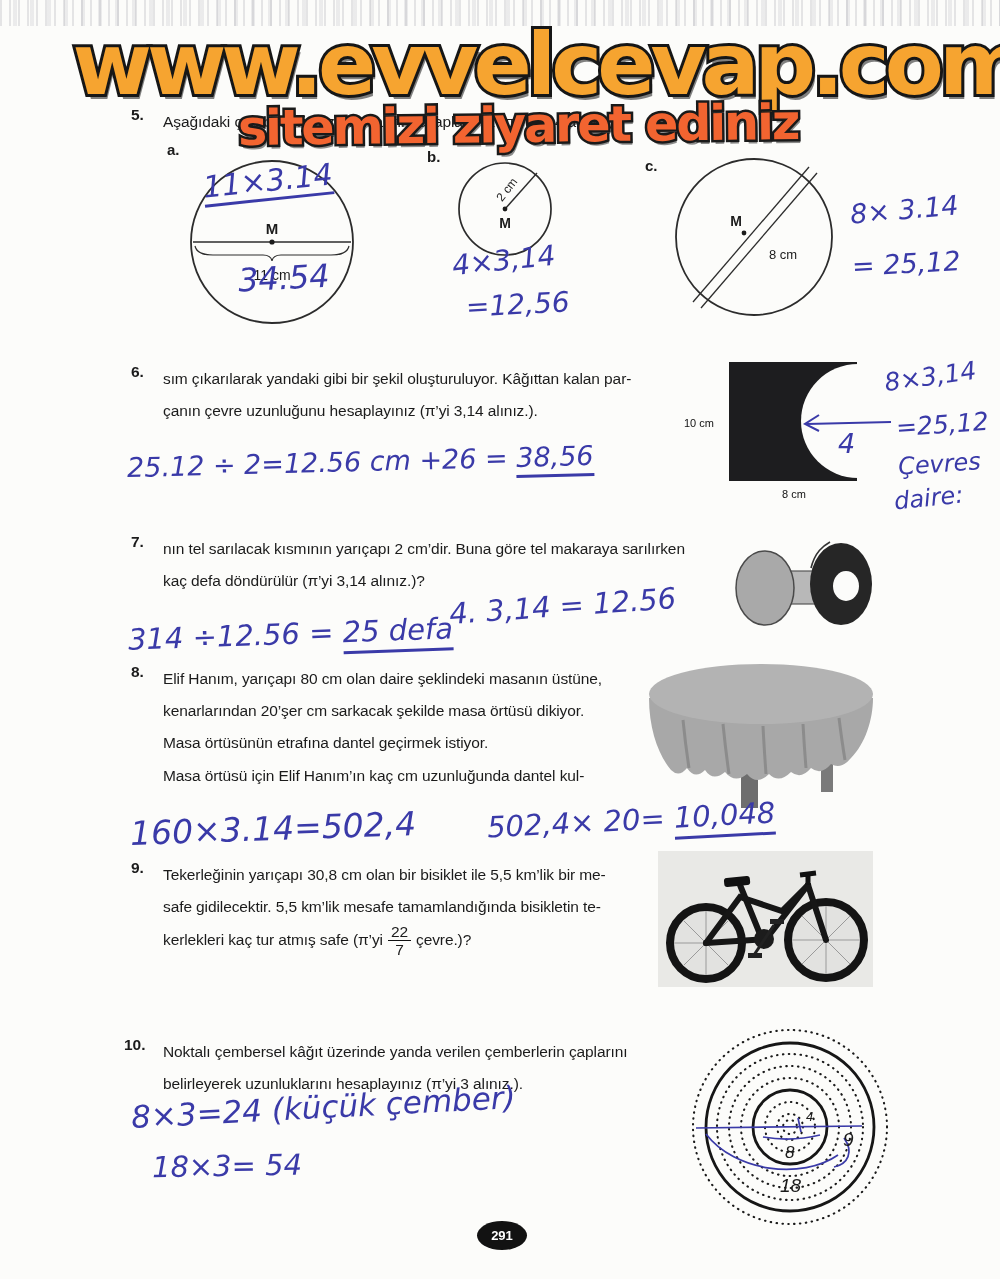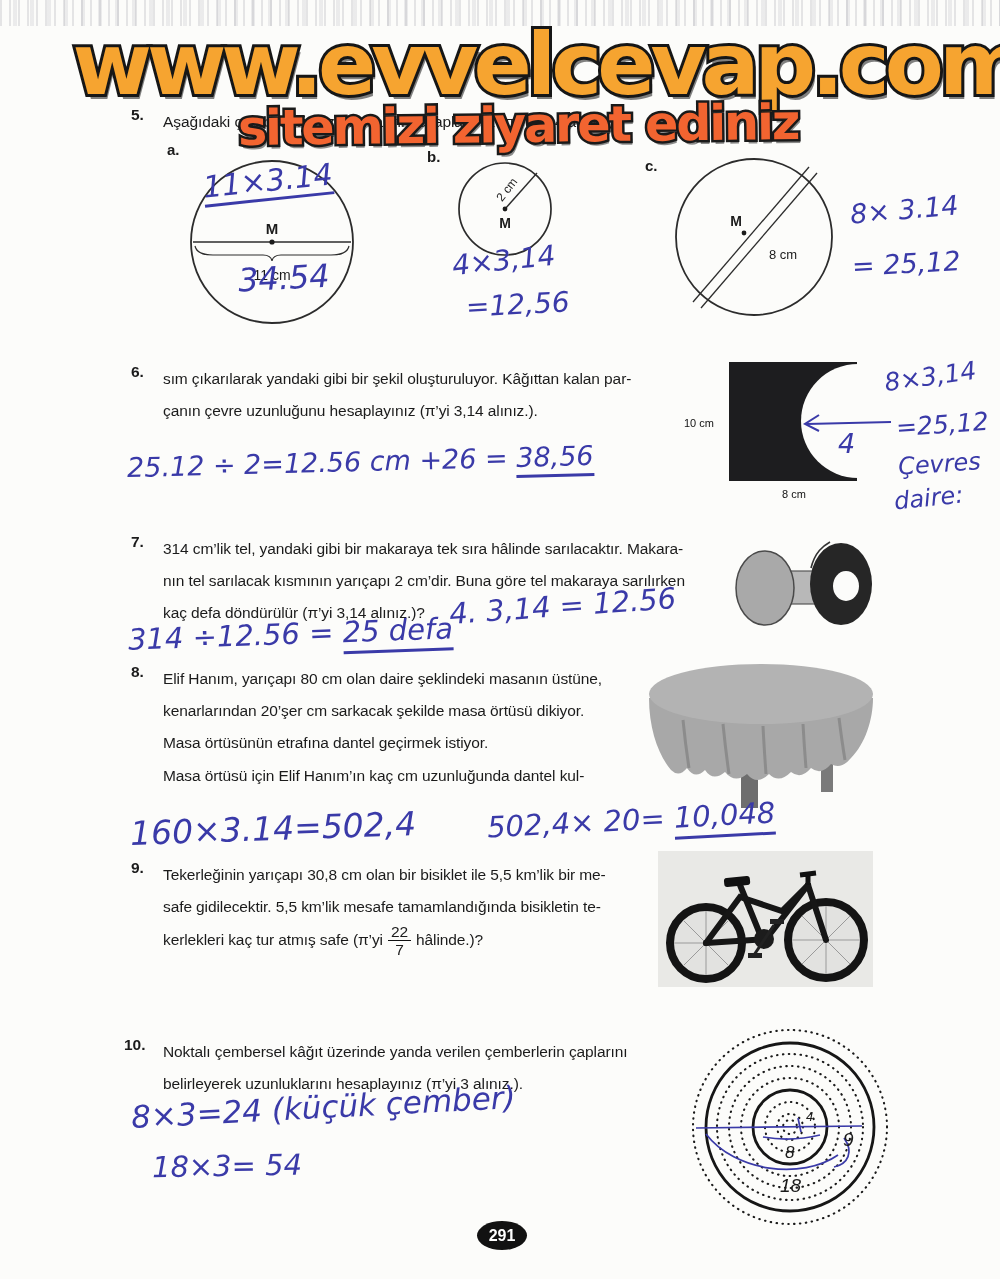--- a/index.html
+++ b/index.html
@@ -40,21 +40,21 @@
     position:absolute; font-family:"DejaVu Sans", sans-serif; font-style:italic;
     color:#3a3aa8; white-space:nowrap; z-index:20; line-height:1;
   }
   .hw-u { border-bottom:3px solid #3a3aa8; padding-bottom:2px; }
   .frac { display:inline-block; vertical-align:middle; text-align:center; margin:0 5px; line-height:1.1; }
   .frac .num { display:block; border-bottom:1.6px solid #111; padding:0 3px; }
   .frac .den { display:block; }
   .page-badge {
     position:absolute; left:477px; top:1221px; width:50px; height:29px;
     background:#121212; border-radius:50%; color:#ffffff; font-weight:bold;
-    font-size:16px; display:flex; align-items:center; justify-content:center;
+    font-size:13px; display:flex; align-items:center; justify-content:center;
   }
   svg text { font-family:"Liberation Sans", sans-serif; fill:#1b1b1b; }
   .absvg { position:absolute; }
 </style>
 </head>
 <body>
 
 <div id="page">
 
   <div class="scan-noise"></div>
@@ -122,21 +122,20 @@
   <div class="hw" style="left:896px;top:412px;font-size:25px;transform:rotate(-4deg)">=25,12</div>
   <div class="hw" style="left:898px;top:452px;font-size:24px;transform:rotate(-4deg)">Çevres</div>
   <div class="hw" style="left:894px;top:486px;font-size:24px;transform:rotate(-6deg)">daire:</div>
   <div class="hw" style="left:127px;top:448px;font-size:27px;transform:rotate(-1.5deg)">
     <span>25.12 ÷ 2=12.56 cm +26 =</span>
     <span class="hw-u">38,56</span>
   </div>
 
   <div class="qnum" style="left:131px;top:533px">7.</div>
   <div class="qtext" style="left:163px;top:533px">
-    <div class="tline">314 cm’lik tel, yandaki gibi bir makaraya tek sıra hâlinde sarılacaktır. Makara-</div>
     <div class="tline">nın tel sarılacak kısmının yarıçapı 2 cm’dir. Buna göre tel makaraya sarılırken</div>
     <div class="tline">kaç defa döndürülür (π’yi 3,14 alınız.)?</div>
   </div>
   <svg class="absvg" style="left:733px;top:540px" width="145" height="92" viewBox="0 0 145 92">
     <rect x="50" y="31" width="58" height="33" fill="#b8b8b8" stroke="#555" stroke-width="1.2"></rect>
     <ellipse cx="53" cy="47" rx="5" ry="17" fill="#9e9e9e" stroke="#444" stroke-width="1.2"></ellipse>
     <ellipse cx="32" cy="48" rx="29" ry="37" fill="#a9a9a9" stroke="#4a4a4a" stroke-width="1.5"></ellipse>
     <ellipse cx="108" cy="44" rx="31" ry="41" fill="#262626"></ellipse>
     <ellipse cx="113" cy="46" rx="13" ry="15" fill="#fcfcfa"></ellipse>
     <path d="M78,28 C82,12 90,6 97,2" fill="none" stroke="#333" stroke-width="1.6"></path>
@@ -167,21 +166,21 @@
   <div class="hw" style="left:487px;top:806px;font-size:29px;transform:rotate(-3deg)">
     <span>502,4× 20=</span>
     <span class="hw-u">10,048</span>
   </div>
 
   <div class="qnum" style="left:131px;top:859px">9.</div>
   <div class="qtext" style="left:163px;top:859px">
     <div class="tline">Tekerleğinin yarıçapı 30,8 cm olan bir bisiklet ile 5,5 km’lik bir me-</div>
     <div class="tline">safe gidilecektir. 5,5 km’lik mesafe tamamlandığında bisikletin te-</div>
     <div class="tline">
-      <span>kerlekleri kaç tur atmış safe (π’yi</span><span class="frac"><span class="num">22</span><span class="den">7</span></span><span>hâlinde.)?</span>
+      <span>kerlekleri kaç tur atmış safe (π’yi</span><span class="frac"><span class="num">22</span><span class="den">7</span></span><span>çevre.)?</span>
     </div>
   </div>
   <svg class="absvg" style="left:658px;top:851px" width="215" height="136" viewBox="0 0 215 136">
     <rect x="0" y="0" width="215" height="136" fill="#e9e9e6"></rect>
     <circle cx="48" cy="92" r="36" fill="#e2e2e0" stroke="#141414" stroke-width="8"></circle>
     <circle cx="168" cy="89" r="38" fill="#e2e2e0" stroke="#141414" stroke-width="8"></circle>
     <g stroke="#9a9a9a" stroke-width="1">
       <line x1="48" y1="60" x2="48" y2="124"></line>
         <line x1="16" y1="92" x2="80" y2="92"></line>
       <line x1="26" y1="70" x2="70" y2="114"></line>

